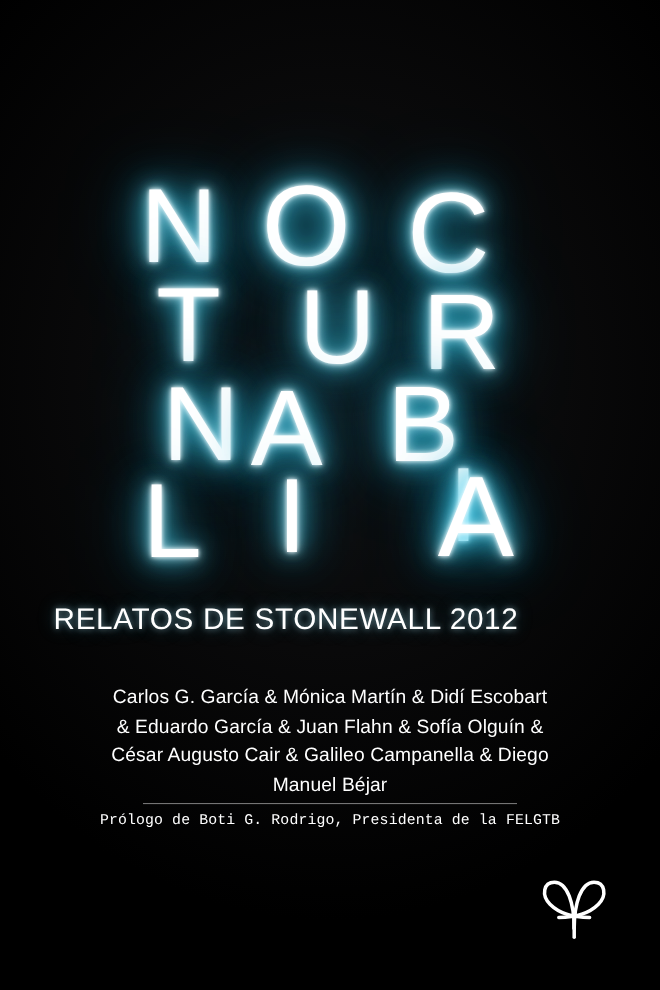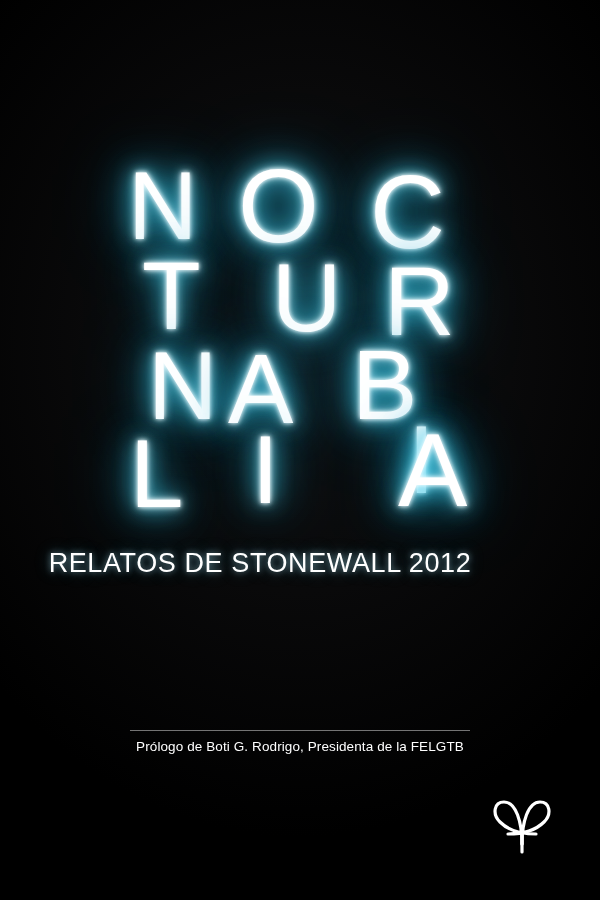--- a/index.html
+++ b/index.html
@@ -85,20 +85,21 @@
   .prologue {
     position: absolute;
     left: 80px;
     top: 739px;
     width: 440px;
     text-align: center;
     color: #ffffff;
     font-size: 13.5px;
     font-weight: 400;
     letter-spacing: .1px;
+    font-family: Liberation Mono, monospace;
   }
 
   
   .logo {
     position: absolute;
     right: 42px;
     bottom: 42px;
     width: 72px;
     height: 66px;
   }
@@ -121,20 +122,21 @@
       <span class="glyph" style="left: 228px; top: 200px; font-size: 98px;">A</span>
       <span class="glyph" style="left: 352px; top: 196px; font-size: 98px;">B</span>
       <span class="glyph" style="left: 252px; top: 282px; font-size: 96px;">I</span>
       <span class="glyph" style="left: 130px; top: 286px; font-size: 96px;">L</span>
       <span class="glyph" style="left: 408px; top: 272px; font-size: 96px;">I</span>
       <span class="glyph" style="left: 398px; top: 278px; font-size: 104px;">A</span>
     </div>
 
   <div class="subtitle">RELATOS DE STONEWALL 2012</div>
 
+  <div class="authors">Carlos G. García &amp; Mónica Martín &amp; Didí Escobart &amp; Eduardo García &amp; Juan Flahn &amp; Sofía Olguín &amp; César Augusto Cair &amp; Galileo Campanella &amp; Diego Manuel Béjar</div>
 
   <div class="rule"></div>
 
   <div class="prologue">Prólogo de Boti G. Rodrigo, Presidenta de la FELGTB</div>
 
   <div class="logo">
     <svg viewBox="0 0 72 66" width="72" height="66" aria-hidden="true">
       <g fill="none" stroke="#ffffff" stroke-width="3.2" stroke-linecap="round">
         <path d="M36 52 C 36 30, 30 10, 18 10 C 8 10, 6 22, 14 30 C 22 38, 34 42, 50 42"></path>
         <path d="M36 52 C 36 30, 42 10, 54 10 C 64 10, 66 22, 58 30 C 50 38, 38 42, 22 42"></path>

